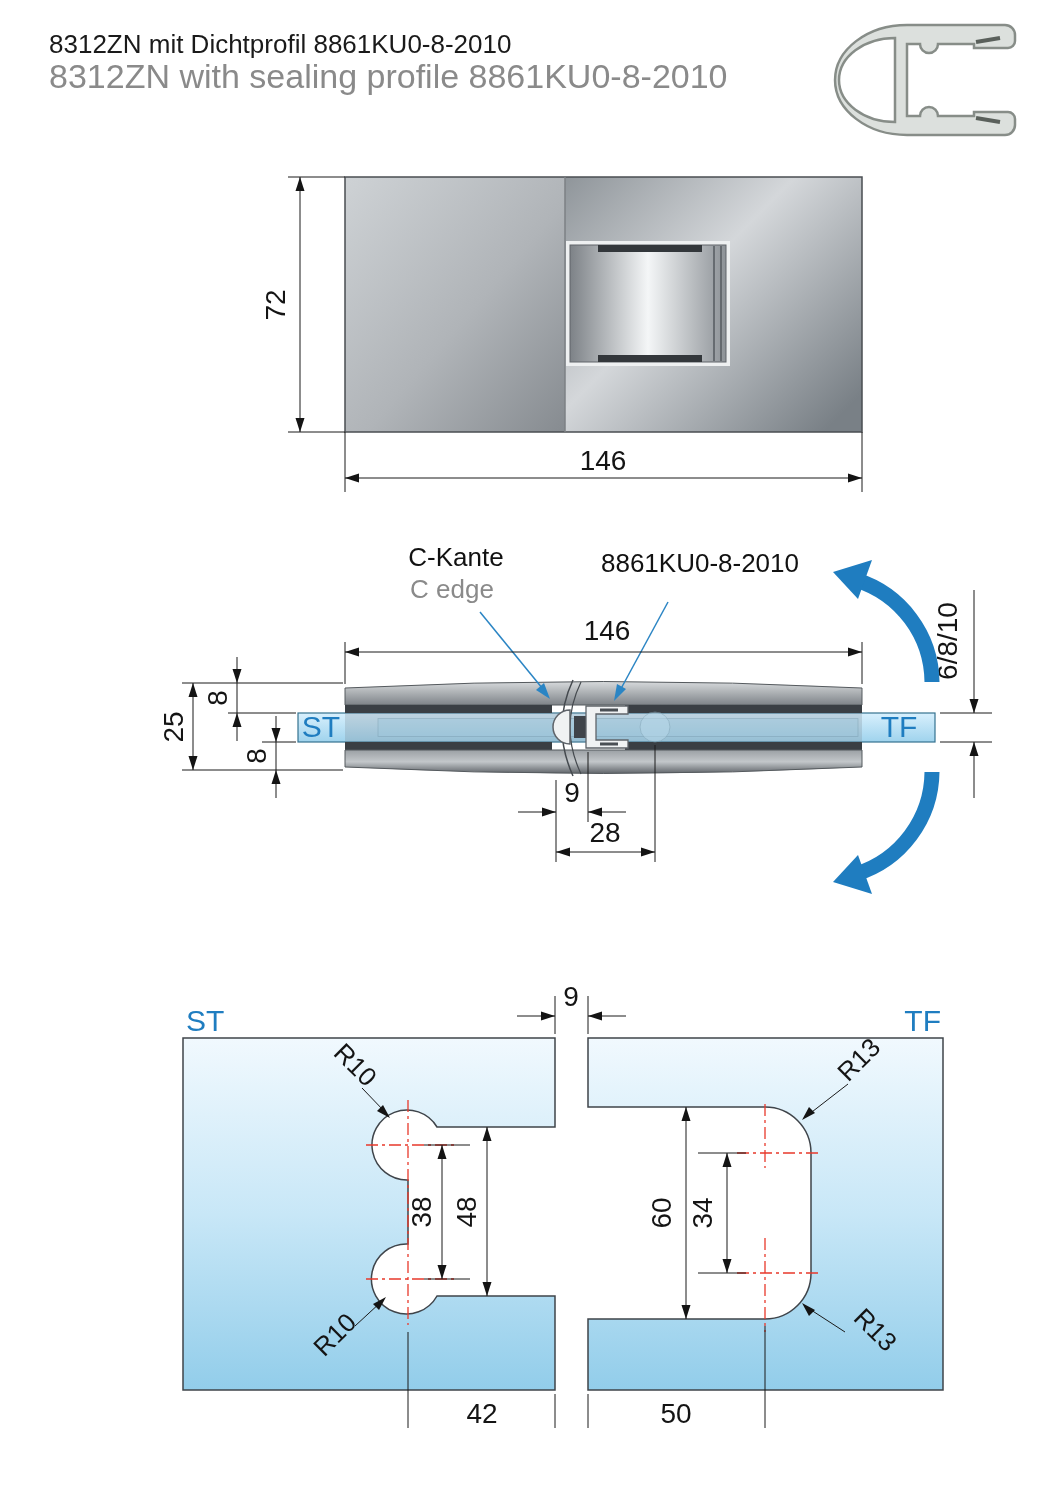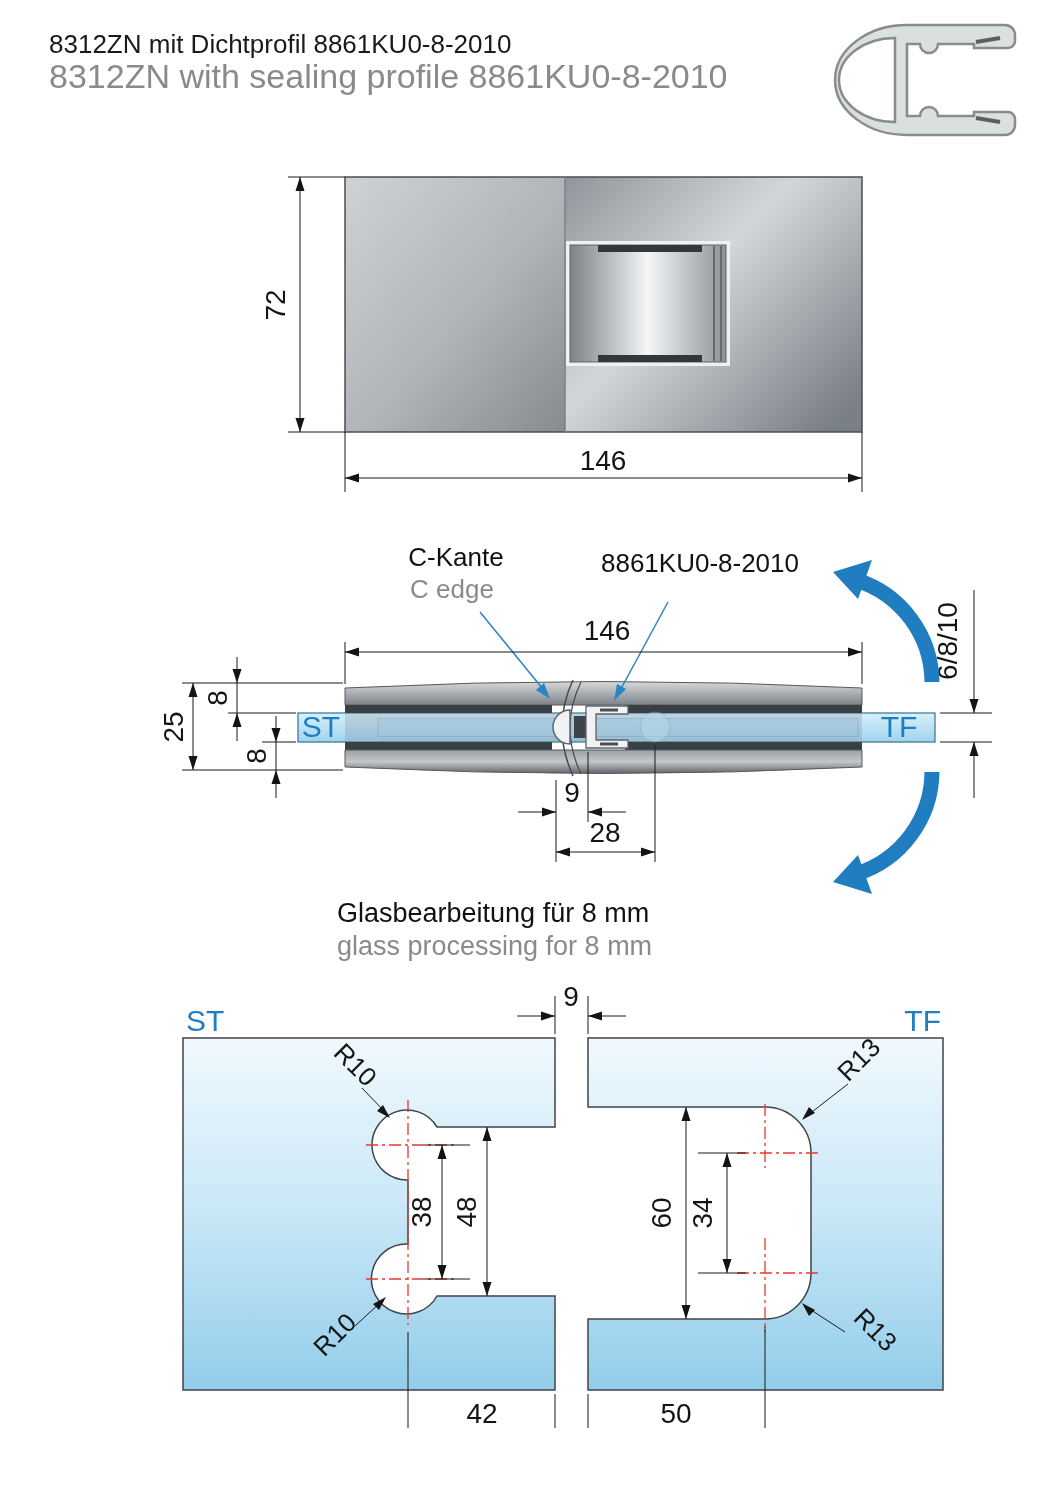--- a/index.html
+++ b/index.html
@@ -26,24 +26,20 @@
 </head>
 <body>
 
 <div class="page">
 
   <div class="hdr">
     <div class="t1">8312ZN mit Dichtprofil 8861KU0-8-2010</div>
     <div class="t2">8312ZN with sealing profile 8861KU0-8-2010</div>
   </div>
 
-  <div class="sect">
-    <div class="t1">Glasbearbeitung für 8 mm</div>
-    <div class="t2">glass processing for 8 mm</div>
-  </div>
 
   <svg width="1060" height="1500" viewBox="0 0 1060 1500">
     <defs>
       <linearGradient id="gLeft" x1="0" y1="0" x2="1" y2="1">
         <stop offset="0" stop-color="#ced2d5"></stop>
           <stop offset="0.55" stop-color="#b0b4b8"></stop>
           <stop offset="1" stop-color="#868b90"></stop>
       </linearGradient>
       <linearGradient id="gRight" x1="0" y1="0" x2="1" y2="0.85">
         <stop offset="0" stop-color="#8f959a"></stop>

